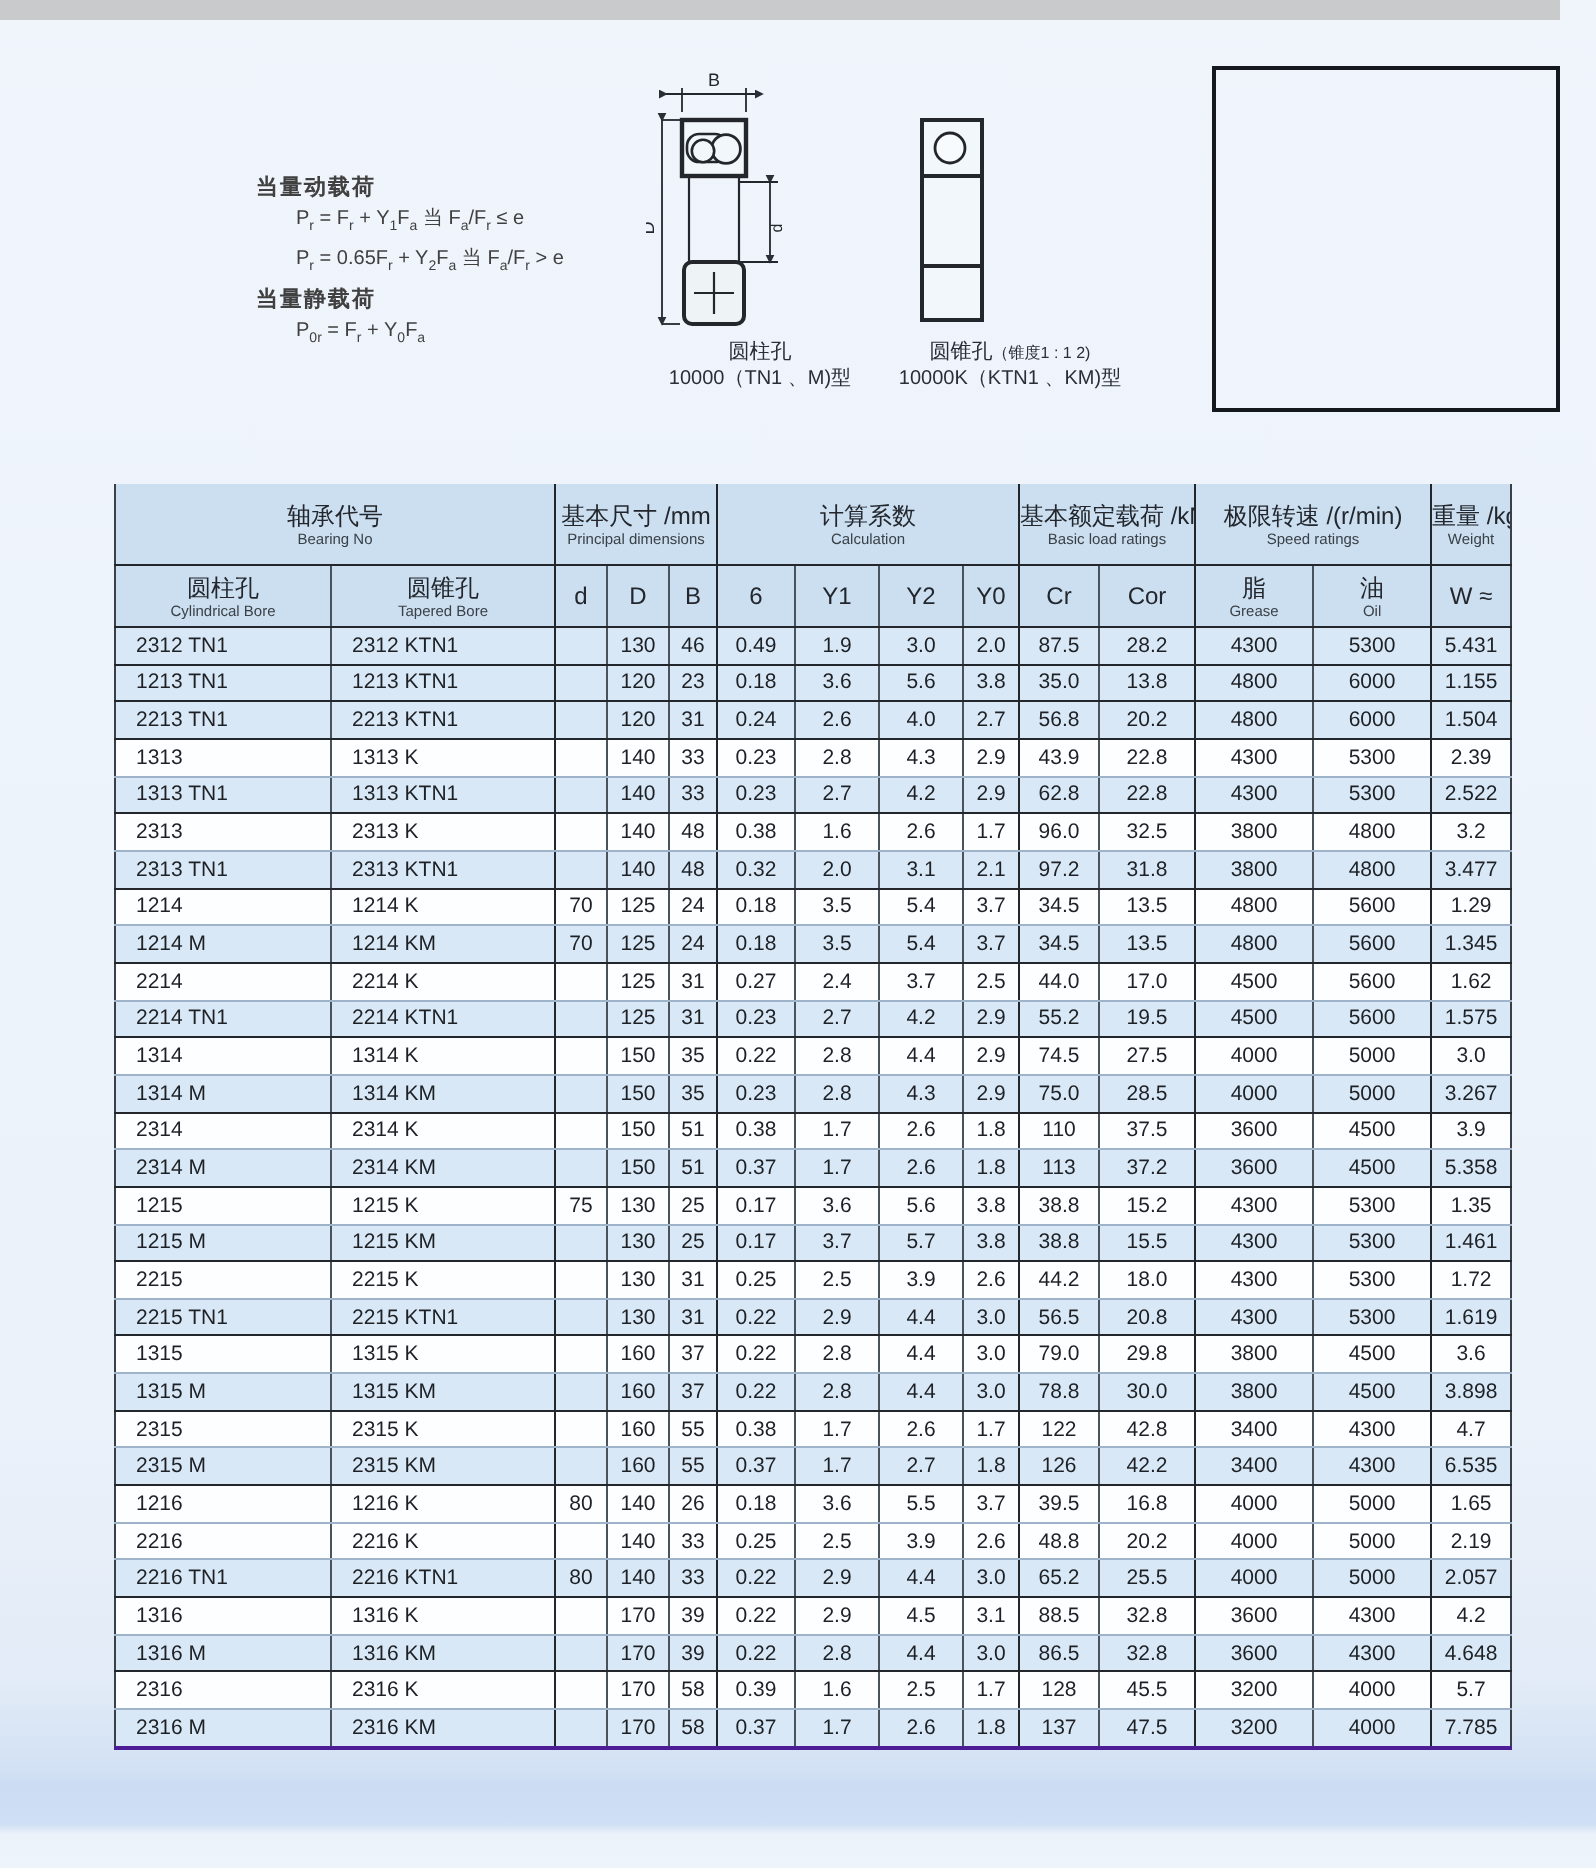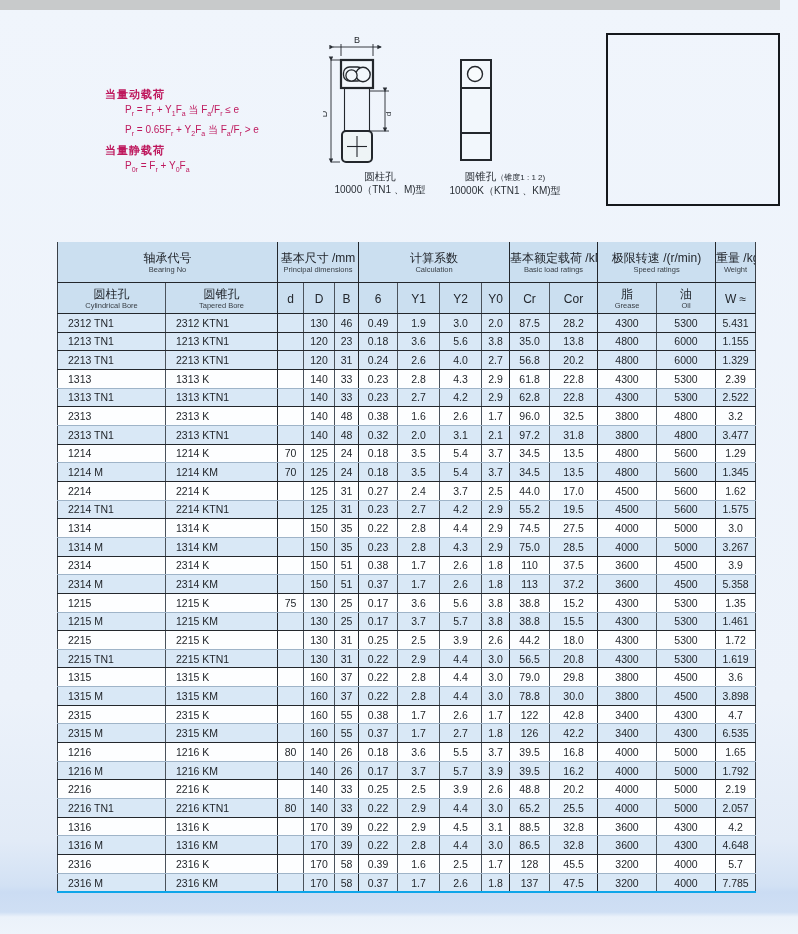--- a/index.html
+++ b/index.html
@@ -4,40 +4,40 @@
 <style>
   html,body{margin:0;padding:0;}
   body{
     width:798px;height:934px;position:relative;overflow:hidden;
     font-family:"Liberation Sans","DejaVu Sans",sans-serif;
     background:linear-gradient(180deg,#f0f5fc 0px,#ecf2fa 700px,#e2ebf7 840px,#d2e1f4 886px,#cbdcf3 892px,#cfdff4 912px,#ebf2fa 917px,#eef4fb 934px);
   }
   .top-bar{position:absolute;left:0;top:0;width:780px;height:10px;background:#c8cacb;}
 
   
-  .formulas{position:absolute;left:105px;top:86px;color:#be185d;}
+  .formulas{position:absolute;left:128px;top:86px;color:#404040;}
   .f-title{font-size:11px;font-weight:bold;line-height:16px;letter-spacing:1px;}
   .f-line{font-size:10px;line-height:16px;padding-left:20px;white-space:nowrap;}
   .f-line sub{font-size:7px;}
 
   
   .diagram-wrap{position:absolute;left:323px;top:34px;}
   .diag-label{position:absolute;text-align:center;color:#2a2f36;}
   .diag-label .l1{font-size:10.5px;line-height:13px;}
   .diag-label .l1 .small{font-size:8px;}
   .diag-label .l2{font-size:10px;line-height:13px;white-space:nowrap;}
   .label-cyl{left:300px;top:170px;width:160px;}
   .label-tap{left:420px;top:170px;width:170px;}
 
   .empty-frame{position:absolute;left:606px;top:33px;width:170px;height:169px;border:2px solid #15181c;background:transparent;}
 
   
   .table-wrap{position:absolute;left:57px;top:242px;width:698px;}
   table{border-collapse:collapse;table-layout:fixed;width:698px;
-        border-left:1.2px solid #3a4047;border-right:1.2px solid #3a4047;border-bottom:2px solid #0ea5e9;}
+        border-left:1.2px solid #3a4047;border-right:1.2px solid #3a4047;border-bottom:2px solid #4c1d95;}
   th,td{padding:0;margin:0;overflow:hidden;white-space:nowrap;}
   thead th{background:#cbdff0;color:#23272d;font-weight:normal;vertical-align:middle;text-align:center;border-left:1px solid #4a525b;}
   thead tr.h1 th{height:40px;border-bottom:1.4px solid #23272c;}
   thead tr.h2 th{height:30px;border-bottom:1.6px solid #23272c;}
   thead th:first-child{border-left:none;}
   th .cn{display:block;font-size:12px;line-height:14px;}
   th .en{display:block;font-size:7.5px;line-height:9px;color:#3a4047;}
   th .sym{font-size:12px;}
   tbody td{height:17.67px;font-size:10.5px;color:#1d2126;text-align:center;background:#fdfeff;
            border-left:1px solid #4a525b;border-bottom:1px solid #9fb4c8;}
@@ -228,33 +228,33 @@
           <td>120</td>
           <td>31</td>
           <td class="secL">0.24</td>
           <td>2.6</td>
           <td>4.0</td>
           <td>2.7</td>
           <td class="secL">56.8</td>
           <td>20.2</td>
           <td class="secL">4800</td>
           <td>6000</td>
-          <td class="secL">1.329</td>
+          <td class="secL">1.504</td>
         </tr>
         <tr>
           <td class="t-left">1313</td>
           <td class="t-left">1313 K</td>
           <td class="secL"></td>
           <td>140</td>
           <td>33</td>
           <td class="secL">0.23</td>
           <td>2.8</td>
           <td>4.3</td>
           <td>2.9</td>
-          <td class="secL">61.8</td>
+          <td class="secL">43.9</td>
           <td>22.8</td>
           <td class="secL">4300</td>
           <td>5300</td>
           <td class="secL">2.39</td>
         </tr>
         <tr class="alt grp">
           <td class="t-left">1313 TN1</td>
           <td class="t-left">1313 KTN1</td>
           <td class="secL"></td>
           <td>140</td>
@@ -566,36 +566,20 @@
           <td class="secL">0.18</td>
           <td>3.6</td>
           <td>5.5</td>
           <td>3.7</td>
           <td class="secL">39.5</td>
           <td>16.8</td>
           <td class="secL">4000</td>
           <td>5000</td>
           <td class="secL">1.65</td>
         </tr>
-        <tr class="alt grp">
-          <td class="t-left">1216 M</td>
-          <td class="t-left">1216 KM</td>
-          <td class="secL"></td>
-          <td>140</td>
-          <td>26</td>
-          <td class="secL">0.17</td>
-          <td>3.7</td>
-          <td>5.7</td>
-          <td>3.9</td>
-          <td class="secL">39.5</td>
-          <td>16.2</td>
-          <td class="secL">4000</td>
-          <td>5000</td>
-          <td class="secL">1.792</td>
-        </tr>
         <tr>
           <td class="t-left">2216</td>
           <td class="t-left">2216 K</td>
           <td class="secL"></td>
           <td>140</td>
           <td>33</td>
           <td class="secL">0.25</td>
           <td>2.5</td>
           <td>3.9</td>
           <td>2.6</td>

